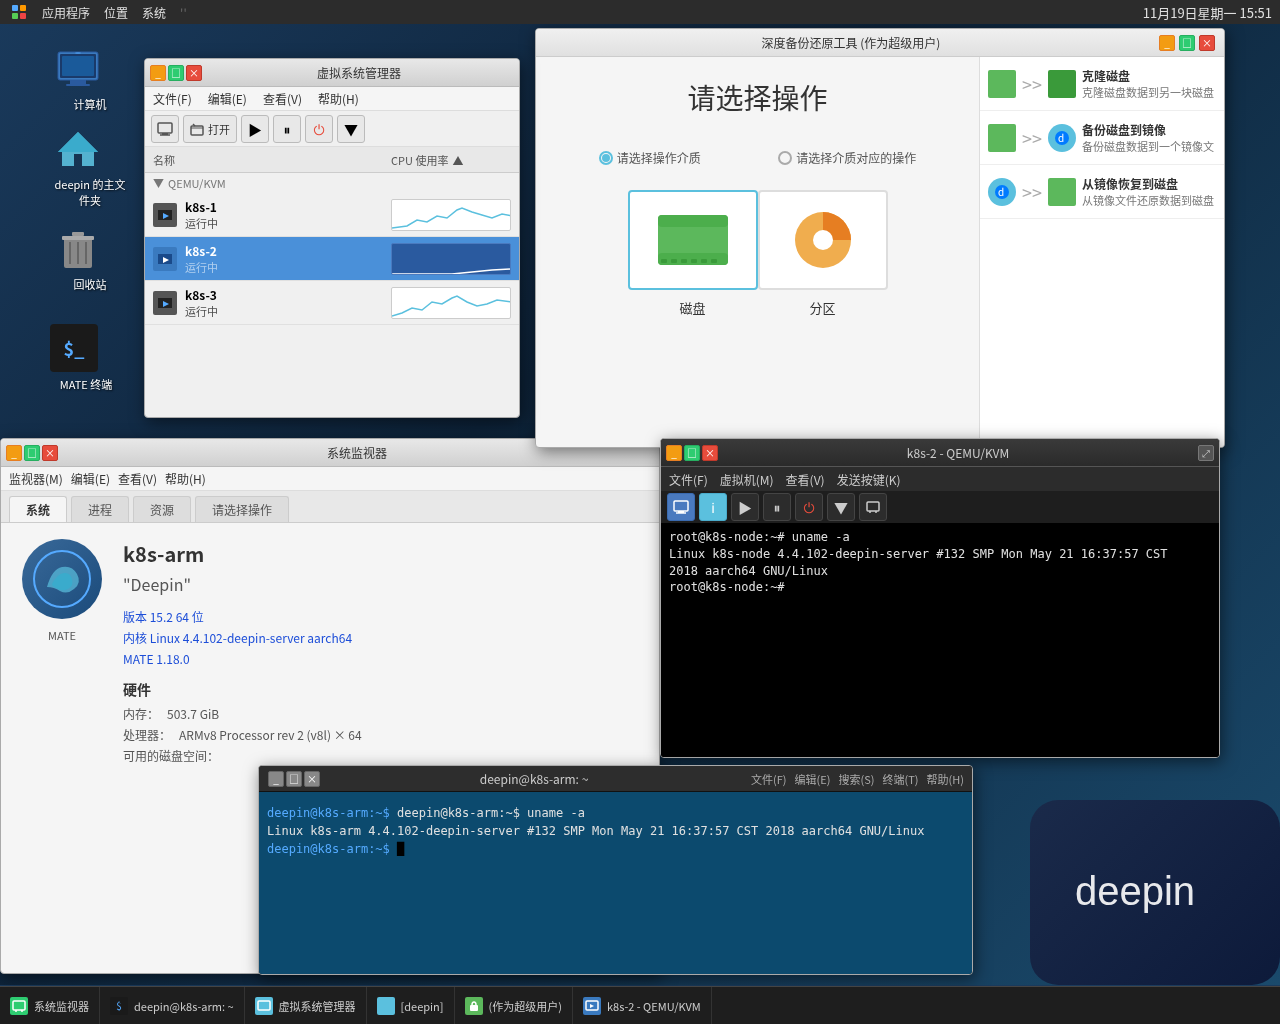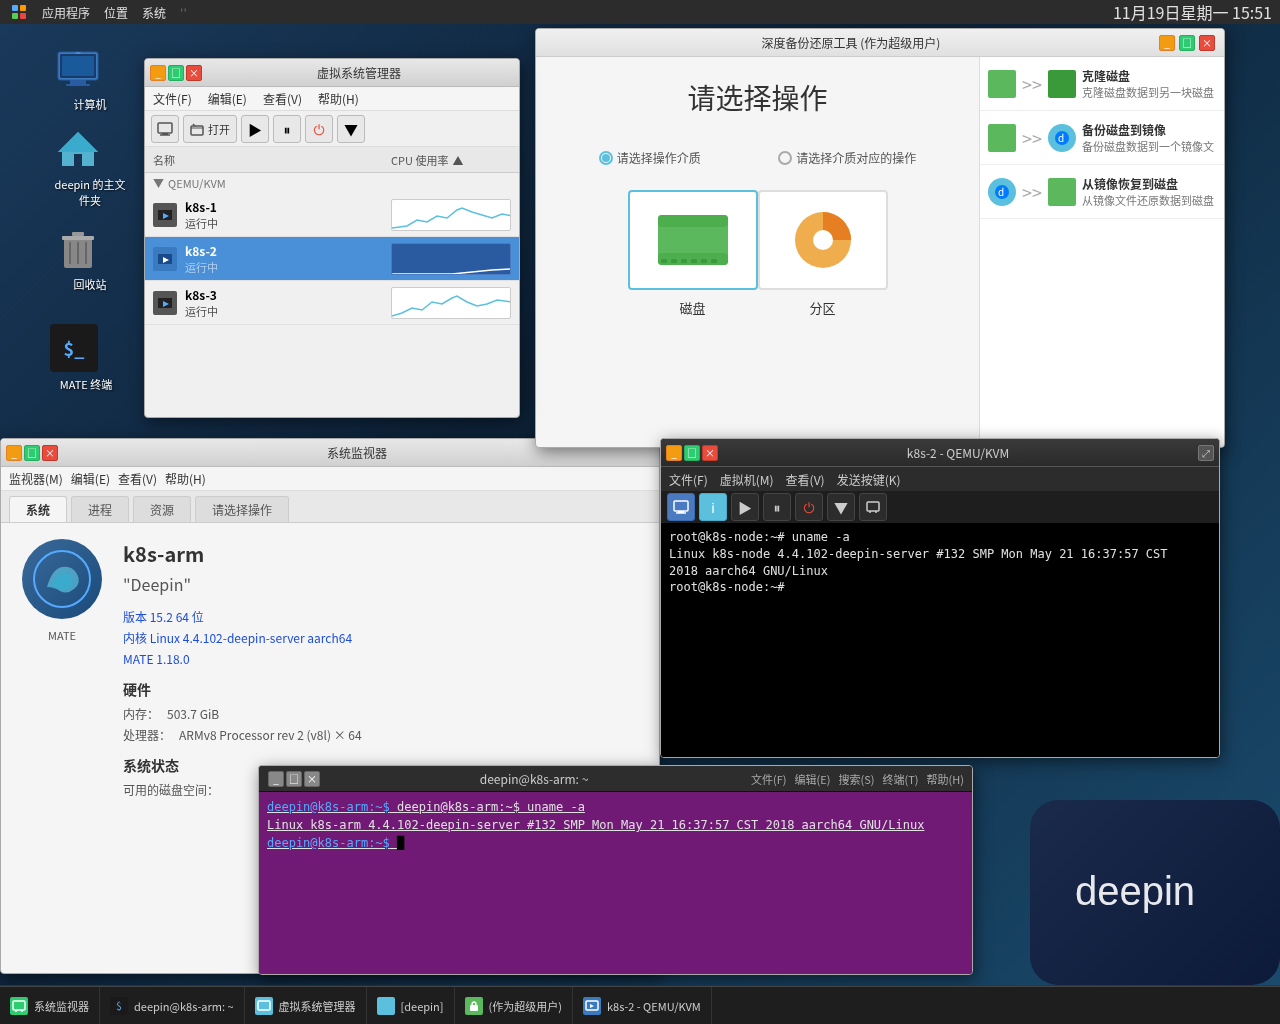--- a/index.html
+++ b/index.html
@@ -42,21 +42,21 @@
       color: #e0e0e0;
       font-size: 12px;
       padding: 2px 6px;
       cursor: pointer;
     }
     .top-panel-right {
       margin-left: auto;
       display: flex;
       align-items: center;
       color: #e0e0e0;
-      font-size: 16px;
+      font-size: 13px;
       padding-right: 8px;
       gap: 8px;
     }
 
     
     .desktop-icon {
       position: absolute;
       width: 80px;
       display: flex;
       flex-direction: column;
@@ -358,28 +358,27 @@
     .terminal-titlebar {
       background: #2d2d2d;
       height: 26px;
       display: flex;
       align-items: center;
       padding: 0 8px;
       border-bottom: 1px solid #111;
     }
     .terminal-title { flex: 1; text-align: center; font-size: 12px; color: #ccc; }
     .terminal-content {
-      background: #701a75;
+      background: #0c4a6e;
       color: #e0e0e0;
       font-family: "DejaVu Sans Mono", "Courier New", monospace;
       font-size: 12px;
-      padding: 6px 8px;
+      padding: 12px 8px;
       height: calc(100% - 26px);
       line-height: 1.5;
-      text-decoration: underline;
     }
     .prompt { color: #5af; }
 
     
     .deepin-logo-area {
       position: absolute;
       bottom: 39px;
       right: 0;
       width: 250px;
       height: 185px;
@@ -773,21 +772,20 @@
       <div class="sys-section-title">硬件</div>
       <div style="display:flex; gap:8px; font-size:12px; color:#555; margin-bottom:4px;">
         <span>内存：</span>
         <span>503.7 GiB</span>
       </div>
       <div style="display:flex; gap:8px; font-size:12px; color:#555; margin-bottom:4px;">
         <span>处理器：</span>
         <span>ARMv8 Processor rev 2 (v8l) × 64</span>
       </div>
 
-      <div class="sys-section-title">系统状态</div>
       <div style="font-size:12px; color:#555;">
         <span>可用的磁盘空间：</span>
       </div>
     </div>
   </div>
 </div>
 
 <div class="window qemu-window">
   <div class="window-titlebar" style="background: linear-gradient(to bottom, #3a3a3a, #2a2a2a); border-color:#555;">
     <div class="win-btn minimize" style="background:#f39c12;border-color:#e67e22;">_</div>

